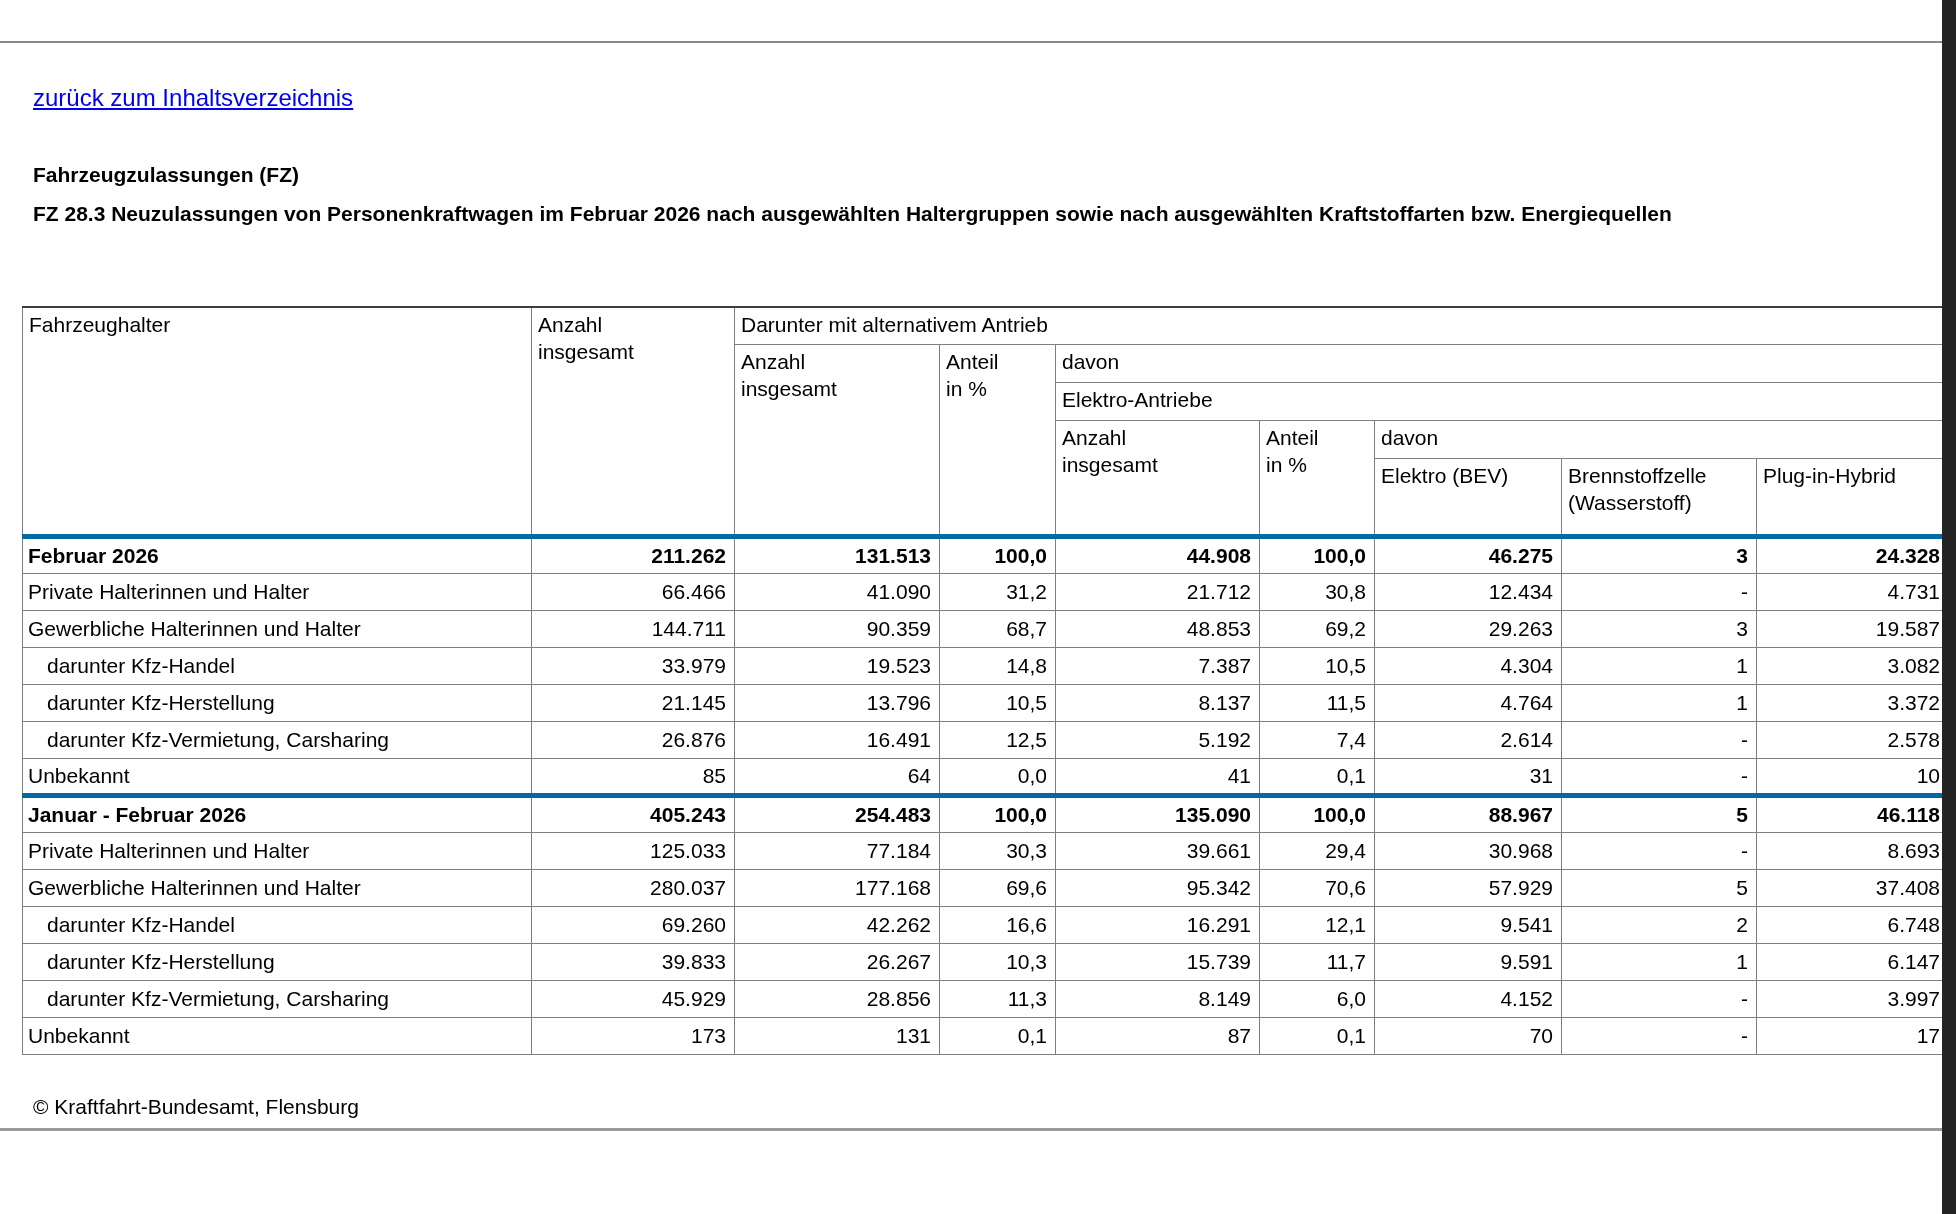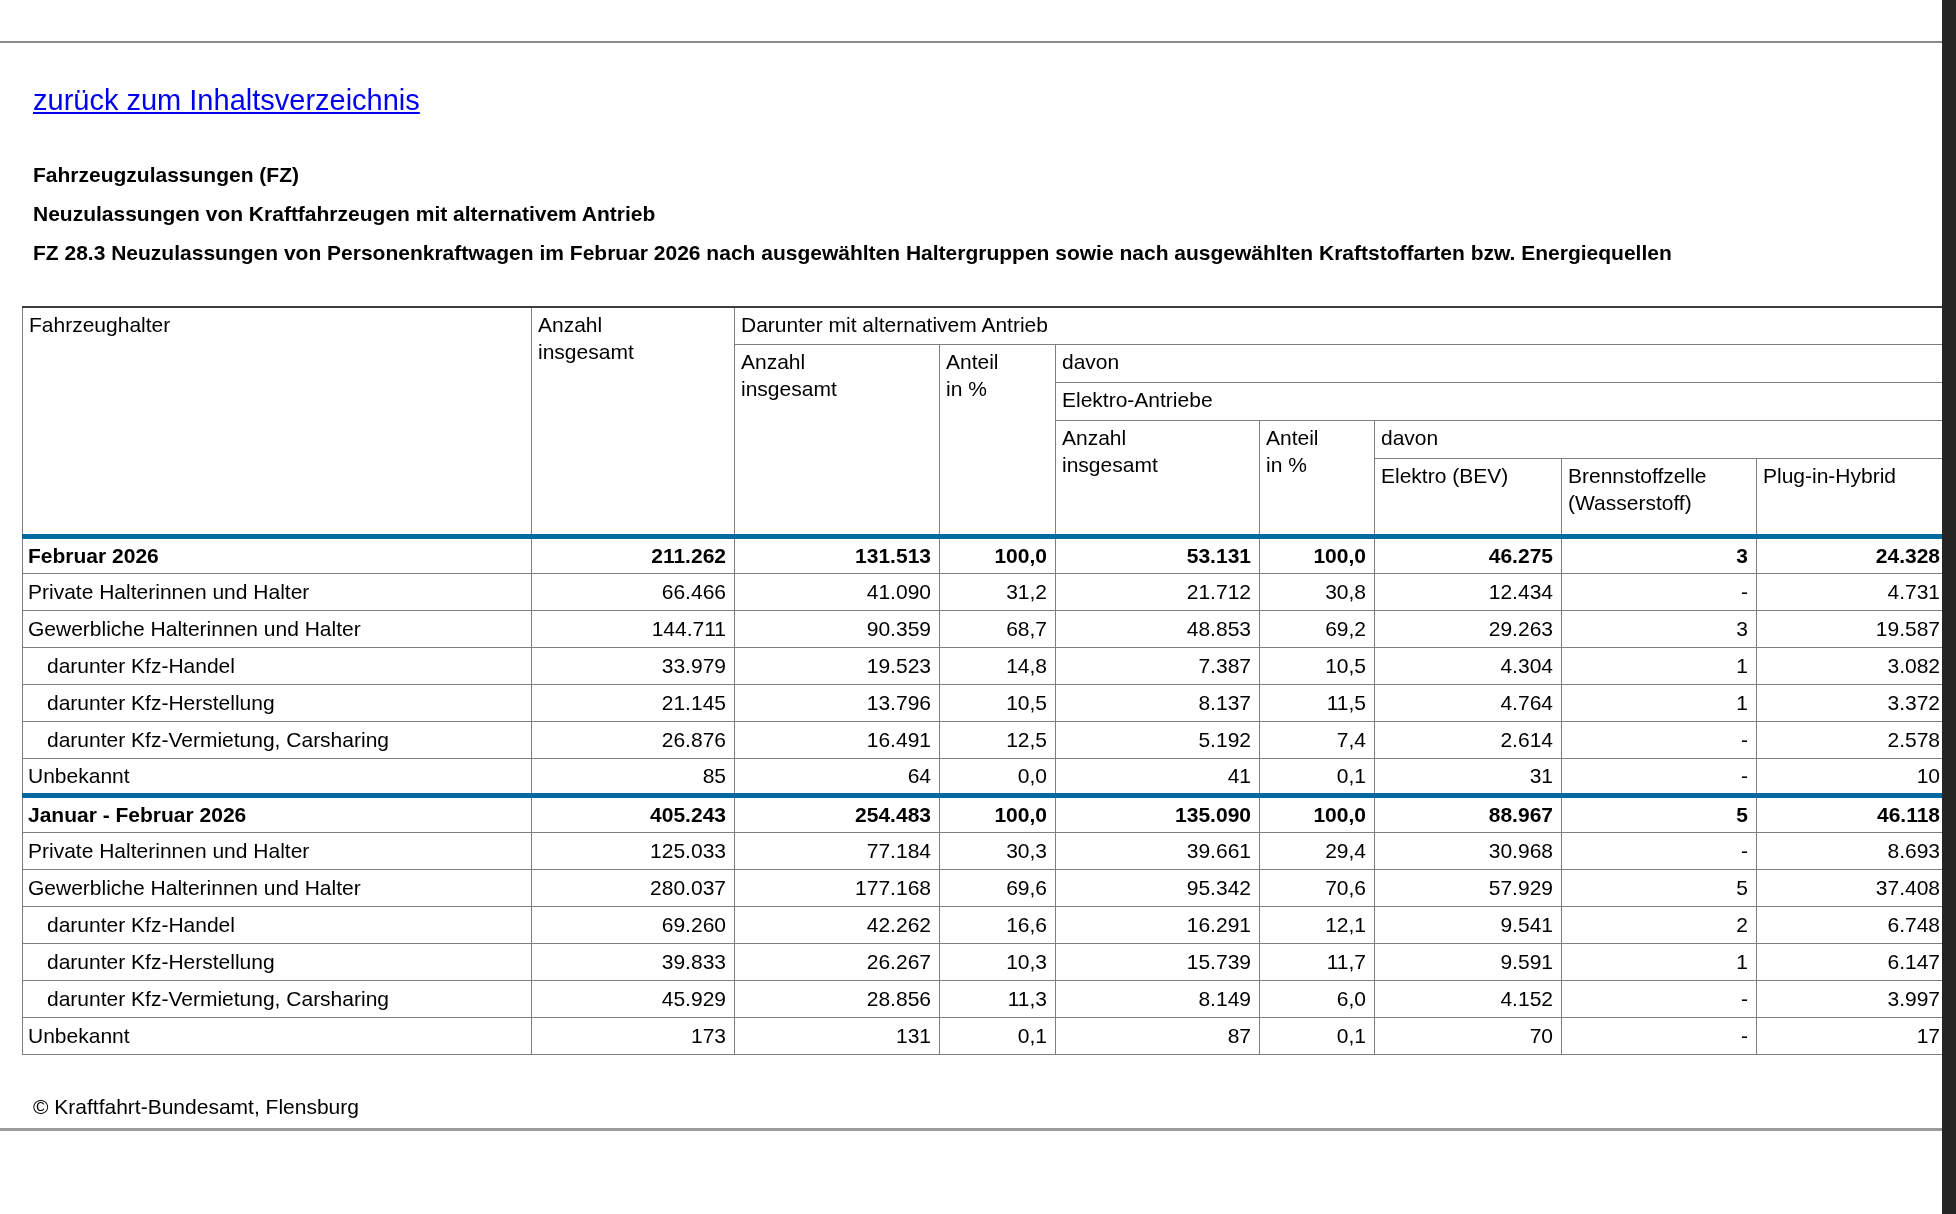--- a/index.html
+++ b/index.html
@@ -6,21 +6,21 @@
   body {
     width:1956px; height:1214px; position:relative; overflow:hidden;
     background:#ffffff; font-family:"Liberation Sans","DejaVu Sans",sans-serif;
     color:#000;
   }
   .top-rule { position:absolute; top:41px; left:0; width:100%; height:2px; background:#8a8a8a; }
   .bottom-rule { position:absolute; top:1128px; left:0; width:100%; height:3px; background:#9b9b9b; }
   .right-strip { position:absolute; top:0; right:0; width:14px; height:1214px; background:#242424; z-index:20; }
 
   .back-link {
-    position:absolute; top:84px; left:33px; font-size:29px;
+    position:absolute; top:84px; left:33px; font-size:24px;
     color:#0000EE; text-decoration:underline; cursor:pointer; white-space:nowrap;
   }
   .headings {
     position:absolute; top:155px; left:33px; right:24px;
     font-size:21px; font-weight:700; line-height:39px;
   }
   .headings > div { white-space:nowrap; overflow:hidden; }
 
   table.data-table {
     position:absolute; top:306px; left:22px;
@@ -48,21 +48,20 @@
 </style>
 </head>
 <body>
 
 <div class="top-rule"></div>
 
 <a class="back-link">zurück zum Inhaltsverzeichnis</a>
 
 <div class="headings">
   <div>Fahrzeugzulassungen (FZ)</div>
-  <div>Neuzulassungen von Kraftfahrzeugen mit alternativem Antrieb</div>
   <div>FZ 28.3 Neuzulassungen von Personenkraftwagen im Februar 2026 nach ausgewählten Haltergruppen sowie nach ausgewählten Kraftstoffarten bzw. Energiequellen</div>
 </div>
 
 <table class="data-table">
   <colgroup>
     <col style="width:509px">
       <col style="width:203px">
       <col style="width:205px">
     <col style="width:116px">
       <col style="width:204px">
@@ -101,21 +100,21 @@
 (Wasserstoff)</th>
       <th>Plug-in-Hybrid</th>
     </tr>
   </thead>
   <tbody>
       <tr class="emphasis">
     <td class="label">Februar 2026</td>
     <td class="value">211.262</td>
     <td class="value">131.513</td>
     <td class="value">100,0</td>
-    <td class="value">53.131</td>
+    <td class="value">44.908</td>
     <td class="value">100,0</td>
     <td class="value">46.275</td>
     <td class="value">3</td>
     <td class="value">24.328</td>
   </tr>
       <tr>
     <td class="label">Private Halterinnen und Halter</td>
     <td class="value">66.466</td>
     <td class="value">41.090</td>
     <td class="value">31,2</td>

